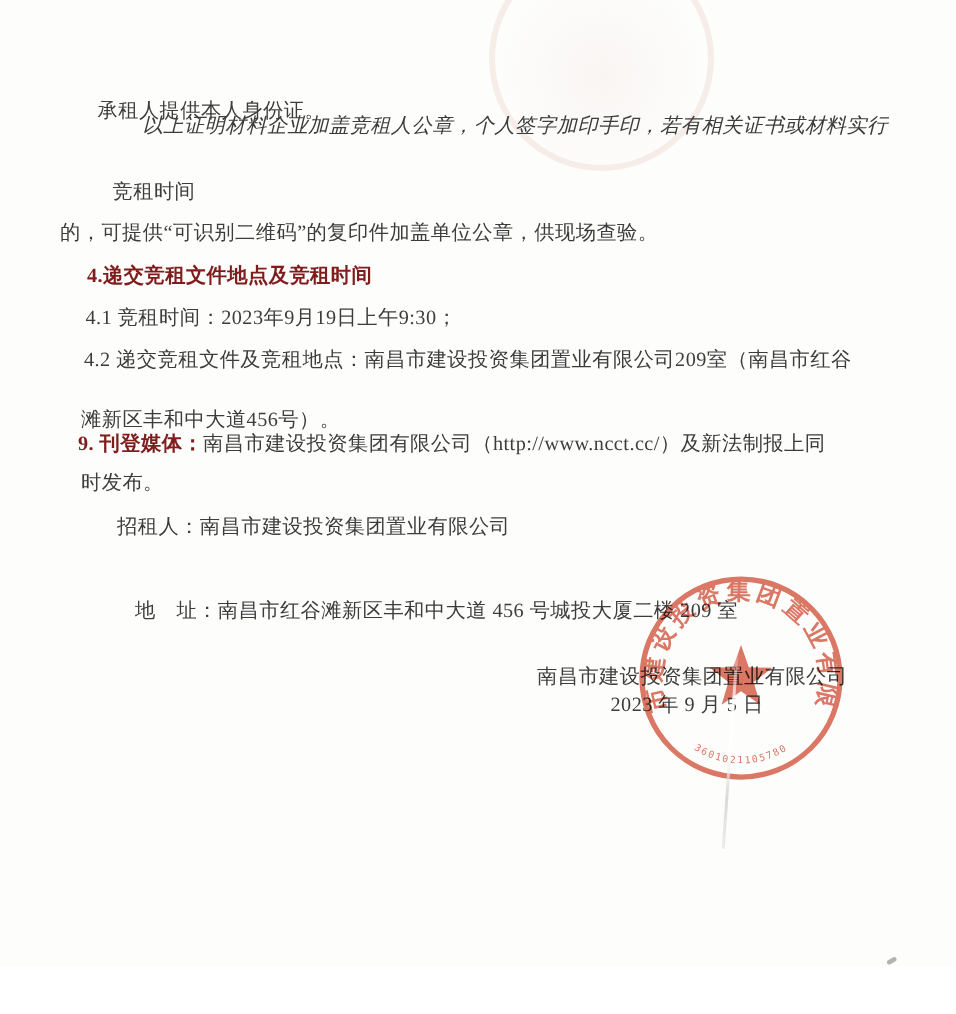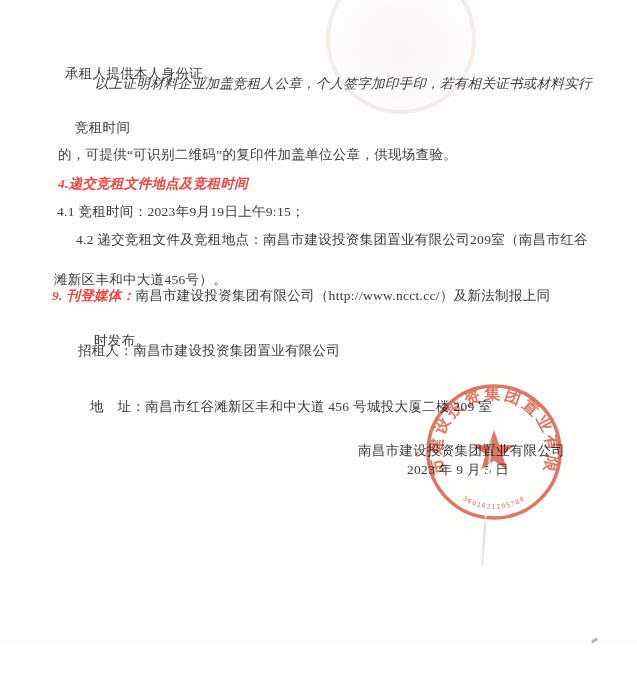--- a/index.html
+++ b/index.html
@@ -13,21 +13,21 @@
     color:#3c3c3c;
   }
   .line {
     position:absolute;
     white-space:nowrap;
     font-size:13.5px;
     line-height:1.2;
     letter-spacing:0.3px;
     z-index:1;
   }
-  .bold { font-weight:bold; color:#ef4444;font-style:italic; }
+  .bold { font-weight:bold; color:#7f1d1d; }
   .ghost-seal {
     position:absolute;
     left:326px; top:-36px;
     width:150px; height:150px;
     border-radius:50%;
     border:4px solid rgba(222,176,165,0.22);
     background:radial-gradient(circle at 50% 58%, rgba(214,178,168,0.10), rgba(214,178,168,0.0) 62%);
     z-index:0;
   }
   .seal-svg {
@@ -75,31 +75,31 @@
 </head>
 <body>
 
 <div class="page">
 
   <div class="ghost-seal"></div>
 
   <div class="line" style="top:66px;  left:65px;">承租人提供本人身份证。</div>
   <div class="line" style="top:76px;  left:95px;font-style:italic;">以上证明材料企业加盖竞租人公章，个人签字加印手印，若有相关证书或材料实行</div>
   <div class="line" style="top:120px; left:75px;">竞租时间</div>
-  <div class="line" style="top:147px; left:58px;">的，可提供“可识别二维码”的复印件加盖单位公章，供现场查验。</div>
+  <div class="line" style="top:147px; left:40px;">的，可提供“可识别二维码”的复印件加盖单位公章，供现场查验。</div>
 
   <div class="line bold" style="top:176px; left:58px;">4.递交竞租文件地点及竞租时间</div>
-  <div class="line" style="top:204px; left:57px;">4.1 竞租时间：2023年9月19日上午9:15；</div>
-  <div class="line" style="top:232px; left:56px;margin-left:20px;">4.2 递交竞租文件及竞租地点：南昌市建设投资集团置业有限公司209室（南昌市红谷</div>
+  <div class="line" style="top:204px; left:57px;">4.1 竞租时间：2023年9月19日上午9:30；</div>
+  <div class="line" style="top:232px; left:56px;">4.2 递交竞租文件及竞租地点：南昌市建设投资集团置业有限公司209室（南昌市红谷</div>
   <div class="line" style="top:272px; left:54px;">滩新区丰和中大道456号）。</div>
 
   <div class="line" style="top:288px; left:52px;">
     <span class="bold">9. 刊登媒体：</span><span>南昌市建设投资集团有限公司（http://www.ncct.cc/）及新法制报上同</span>
   </div>
-  <div class="line" style="top:333px; left:54px;margin-left:40px;">时发布。</div>
+  <div class="line" style="top:314px; left:54px;">时发布。</div>
 
   <div class="line" style="top:343px; left:78px;">招租人：南昌市建设投资集团置业有限公司</div>
   <div class="line" style="top:399px; left:90px;">地　址：南昌市红谷滩新区丰和中大道 456 号城投大厦二楼 209 室</div>
 
   <div class="line" style="top:443px; left:358px;">南昌市建设投资集团置业有限公司</div>
   <div class="line" style="top:462px; left:407px;">2023 年 9 月 5 日</div>
 
   <svg class="seal-svg" viewBox="0 0 150 150">
     <circle cx="75" cy="75" r="66" fill="none" stroke-width="3.5" stroke="#d45a44"></circle>
     <defs>

